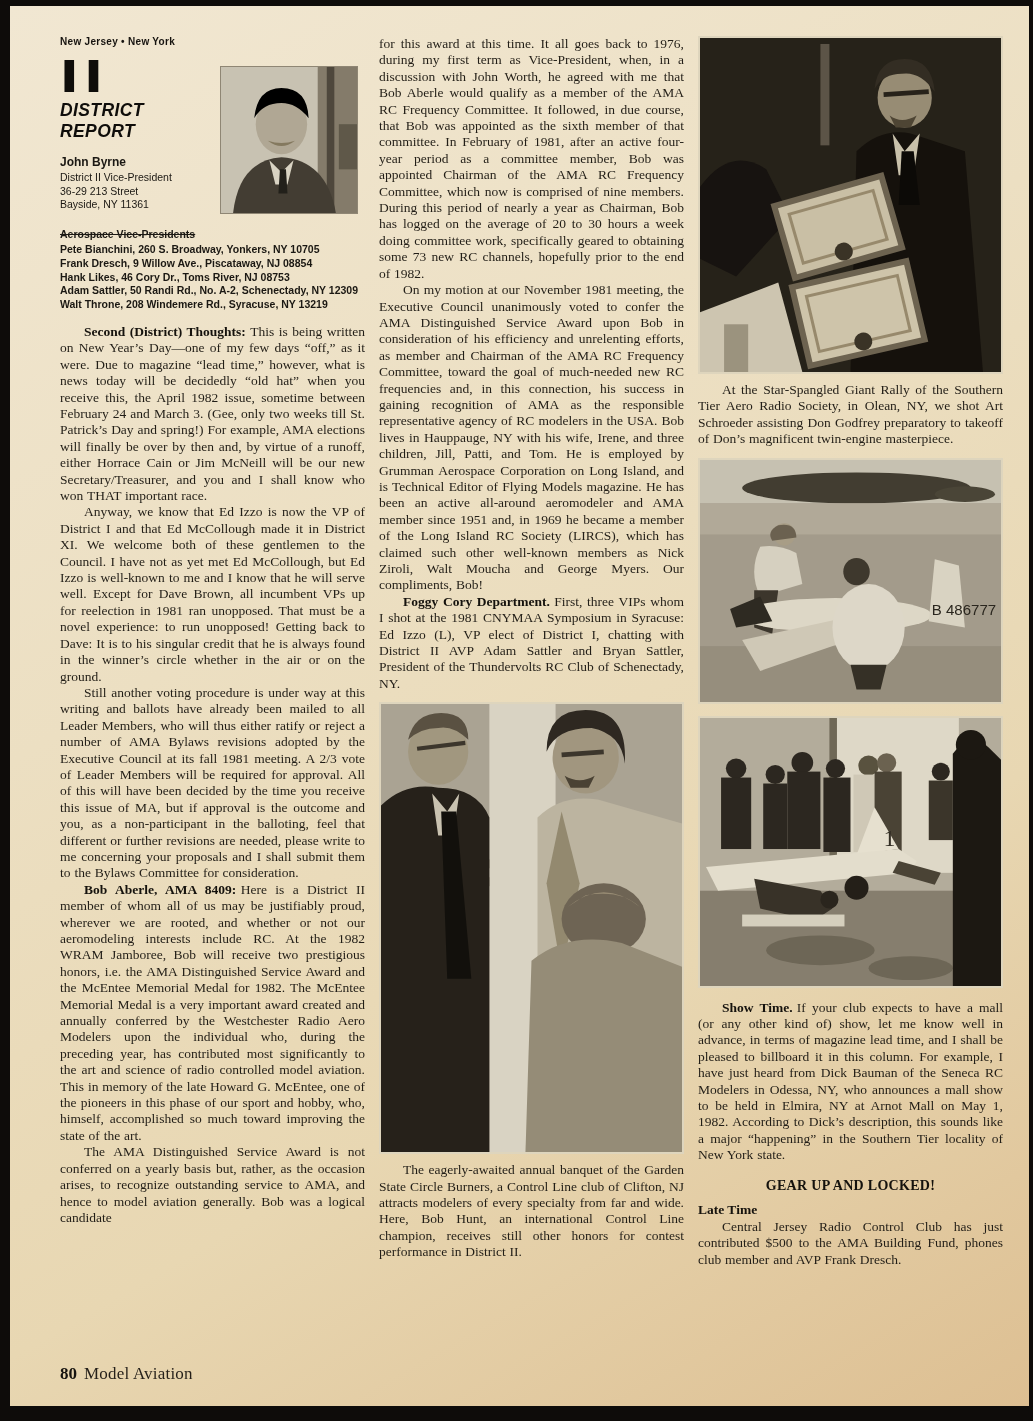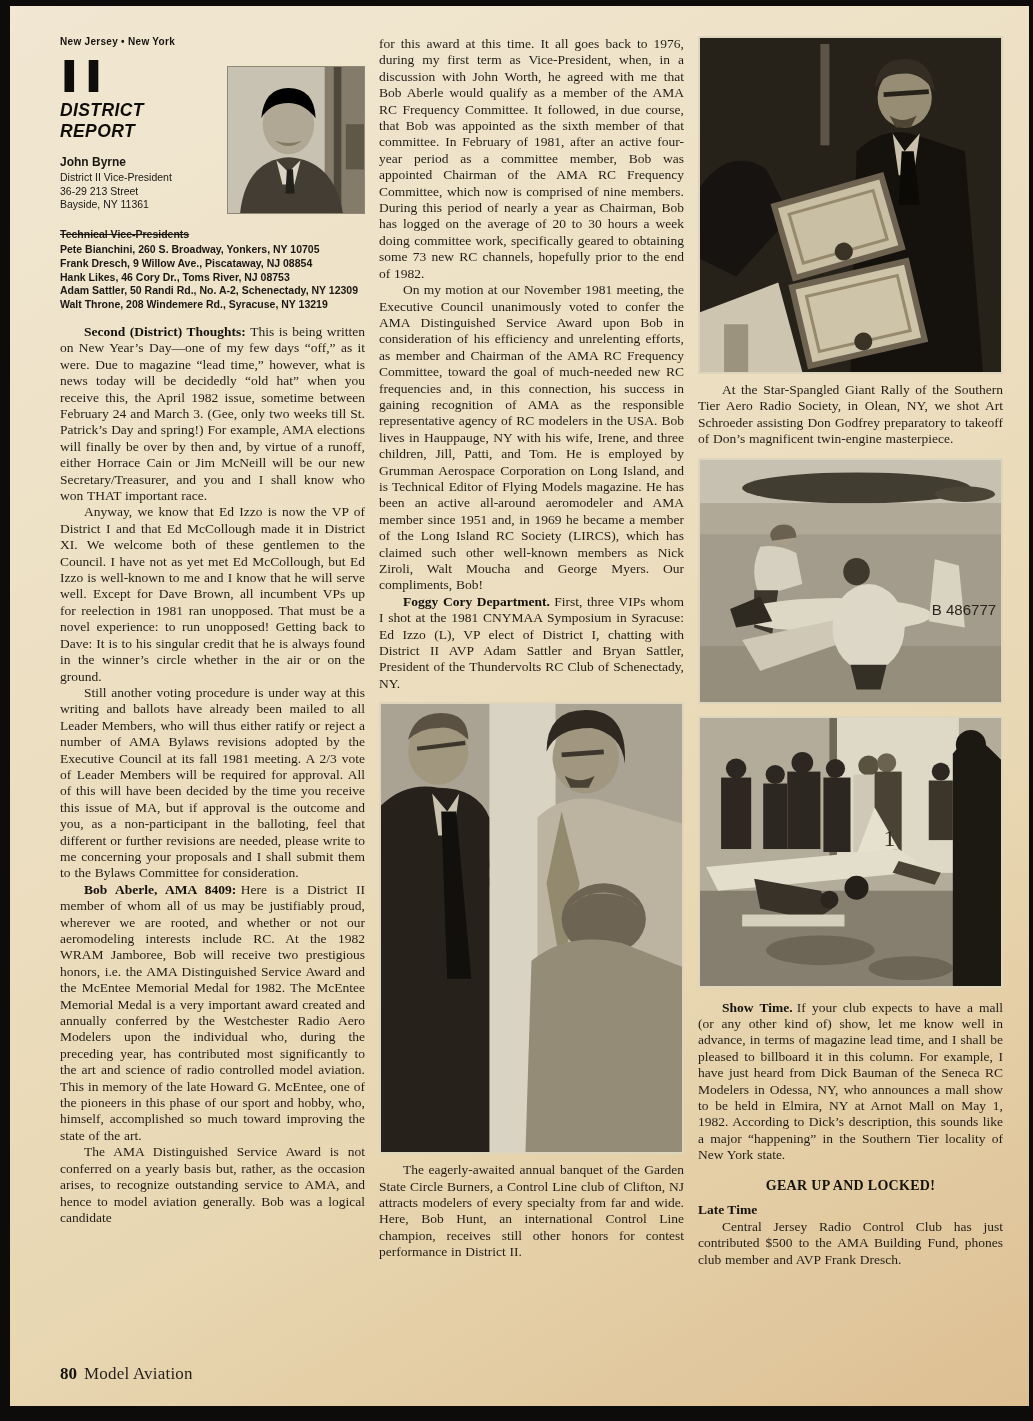--- a/index.html
+++ b/index.html
@@ -15,21 +15,21 @@
   }
   .content{
     position:absolute;left:50px;right:26px;top:30px;bottom:30px;
     display:grid;grid-template-columns:1fr 1fr 1fr;gap:14px;
   }
   .col{overflow:hidden;}
   
   .region-label{font-family:"Liberation Sans",sans-serif;font-size:10px;font-weight:bold;color:#16130f;letter-spacing:.3px;margin-bottom:9px;}
   .numeral{display:inline-block;font-family:"Liberation Sans",sans-serif;font-weight:900;font-size:46px;line-height:40px;color:#0f0d0a;transform:scaleX(1.45);transform-origin:left bottom;letter-spacing:4px;}
   .report-title{font-family:"Liberation Sans",sans-serif;font-size:17.5px;font-weight:bold;color:#0f0d0a;letter-spacing:.4px;margin-top:4px;font-style:italic;}
-  .mast-row{display:flex;justify-content:space-between;}
+  .mast-row{display:flex;justify-content:flex-start;}
   .mast-left{width:160px;flex:0 0 auto;}
   .officer{margin-top:13px;font-family:"Liberation Sans",sans-serif;color:#1b1813;}
   .officer .name{font-size:12px;font-weight:bold;margin-bottom:2px;}
   .officer .line{font-size:10.5px;line-height:13.5px;}
   .portrait{width:136px;height:146px;margin-top:10px;flex:0 0 auto;background:#cac4b4;border:1px solid #8f8674;}
   .portrait svg{display:block;width:100%;height:100%;}
   .avp{margin-top:14px;font-family:"Liberation Sans",sans-serif;color:#1b1813;}
   .avp-heading{font-size:10.5px;font-weight:bold;text-decoration:line-through;margin-bottom:3px;}
   .avp-item{font-size:10.5px;line-height:13.8px;white-space:nowrap;font-weight:bold;}
   
@@ -82,21 +82,21 @@
             <path d="M22 34 Q24 14 40 14 Q57 14 58 34 Q50 24 40 24 Q28 24 22 34 Z" fill="#6d655
 6"></path>
             <path d="M8 97 Q12 62 40 60 Q70 62 76 97 Z" fill="#433d33"></path>
             <path d="M32 62 L40 70 L48 62 L44 78 L36 78 Z" fill="#d9d3c3"></path>
             <path d="M39 68 L43 68 L44 84 L38 84 Z" fill="#22201a"></path>
             <path d="M31 49 Q40 56 49 49 Q40 52 31 49 Z" fill="#84795f"></path>
           </svg>
         </div>
       </div>
       <div class="avp">
-        <div class="avp-heading">Technical Vice-Presidents</div>
+        <div class="avp-heading">Aerospace Vice-Presidents</div>
         <div class="avp-item">Pete Bianchini, 260 S. Broadway, Yonkers, NY 10705</div>
         <div class="avp-item">Frank Dresch, 9 Willow Ave., Piscataway, NJ 08854</div>
         <div class="avp-item">Hank Likes, 46 Cory Dr., Toms River, NJ 08753</div>
         <div class="avp-item">Adam Sattler, 50 Randi Rd., No. A-2, Schenectady, NY 12309</div>
         <div class="avp-item">Walt Throne, 208 Windemere Rd., Syracuse, NY 13219</div>
       </div>
       <p class="bp body-start"><b class="lead">Second (District) Thoughts:</b><span>This is being written on New Year’s Day—one of my few days “off,” as it were. Due to magazine “lead time,” however, what is news today will be decidedly “old hat” when you receive this, the April 1982 issue, sometime between February 24 and March 3. (Gee, only two weeks till St. Patrick’s Day and spring!) For example, AMA elections will finally be over by then and, by virtue of a runoff, either Horrace Cain or Jim McNeill will be our new Secretary/Treasurer, and you and I shall know who won THAT important race.</span></p>
       <p class="bp">Anyway, we know that Ed Izzo is now the VP of District I and that Ed McCollough made it in District XI. We welcome both of these gentlemen to the Council. I have not as yet met Ed McCollough, but Ed Izzo is well-known to me and I know that he will serve well. Except for Dave Brown, all incumbent VPs up for reelection in 1981 ran unopposed. That must be a novel experience: to run unopposed! Getting back to Dave: It is to his singular credit that he is always found in the winner’s circle whether in the air or on the ground.</p>
       <p class="bp">Still another voting procedure is under way at this writing and ballots have already been mailed to all Leader Members, who will thus either ratify or reject a number of AMA Bylaws revisions adopted by the Executive Council at its fall 1981 meeting. A 2/3 vote of Leader Members will be required for approval. All of this will have been decided by the time you receive this issue of MA, but if approval is the outcome and you, as a non-participant in the balloting, feel that different or further revisions are needed, please write to me concerning your proposals and I shall submit them to the Bylaws Committee for consideration.</p>
       <p class="bp"><b class="lead">Bob Aberle, AMA 8409:</b><span>Here is a District II member of whom all of us may be justifiably proud, wherever we are rooted, and whether or not our aeromodeling interests include RC. At the 1982 WRAM Jamboree, Bob will receive two prestigious honors, i.e. the AMA Distinguished Service Award and the McEntee Memorial Medal for 1982. The McEntee Memorial Medal is a very important award created and annually conferred by the Westchester Radio Aero Modelers upon the individual who, during the preceding year, has contributed most significantly to the art and science of radio controlled model aviation. This in memory of the late Howard G. McEntee, one of the pioneers in this phase of our sport and hobby, who, himself, accomplished so much toward improving the state of the art.</span></p>

